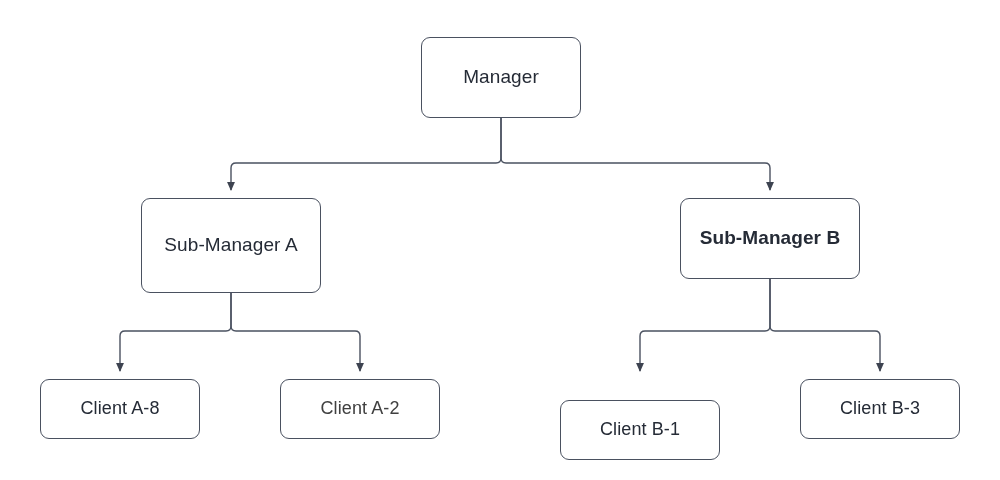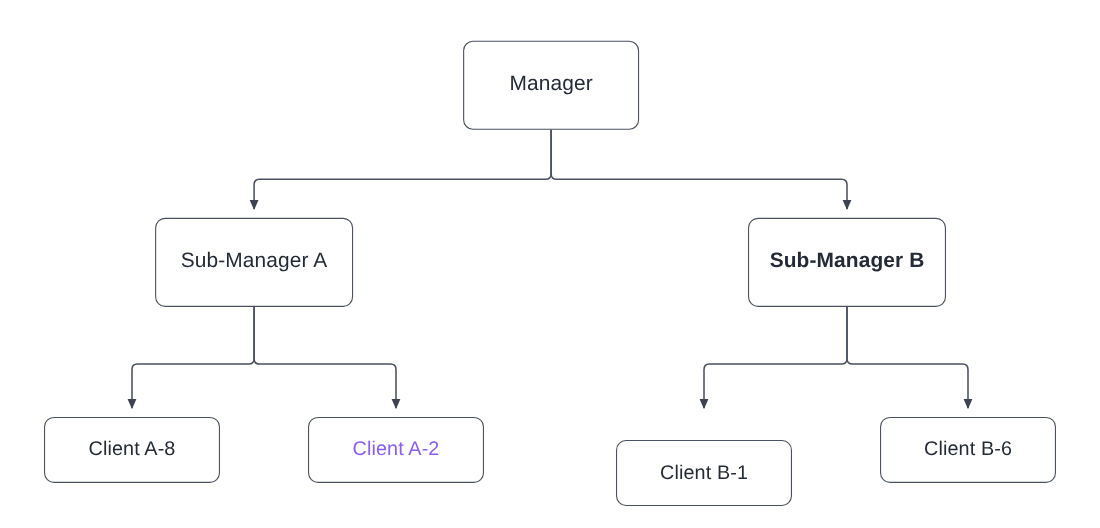--- a/index.html
+++ b/index.html
@@ -70,37 +70,37 @@
 
     <path d="M 770 279 L 770 326 Q 770 331 765 331 L 645 331 Q 640 331 640 336 L 640 371" fill="none" stroke="#4a5160" stroke-width="1.4" marker-end="url(#arrow)"></path>
 
     <path d="M 770 279 L 770 326 Q 770 331 775 331 L 875 331 Q 880 331 880 336 L 880 371" fill="none" stroke="#4a5160" stroke-width="1.4" marker-end="url(#arrow)"></path>
   </svg>
 
   <div class="node" id="node-manager" style="left: 421px; top: 37px; width: 160px; height: 81px; font-size: 19px; background: rgb(255, 255, 255); border-color: rgb(74, 81, 96); color: rgb(37, 43, 54);">
     <span class="node-label">Manager</span>
   </div>
 
-  <div class="node" id="node-sub_manager_a" style="left: 141px; top: 198px; width: 180px; height: 81px; font-size: 19px; background: rgb(255, 255, 255); border-color: rgb(74, 81, 96); color: rgb(37, 43, 54);">
+  <div class="node" id="node-sub_manager_a" style="left: 141px; top: 198px; width: 180px; height: 95px; font-size: 19px; background: rgb(255, 255, 255); border-color: rgb(74, 81, 96); color: rgb(37, 43, 54);">
     <span class="node-label">Sub-Manager A</span>
   </div>
 
   <div class="node" id="node-sub_manager_b" style="left: 680px; top: 198px; width: 180px; height: 81px; font-size: 19px; background: rgb(255, 255, 255); border-color: rgb(74, 81, 96); color: rgb(37, 43, 54); font-weight: bold;">
     <span class="node-label">Sub-Manager B</span>
   </div>
 
   <div class="node" id="node-client_a1" style="left: 40px; top: 379px; width: 160px; height: 60px; font-size: 18px; background: rgb(255, 255, 255); border-color: rgb(74, 81, 96); color: rgb(37, 43, 54);">
     <span class="node-label">Client A-8</span>
   </div>
 
-  <div class="node" id="node-client_a2" style="left: 280px; top: 379px; width: 160px; height: 60px; font-size: 18px; background: rgb(255, 255, 255); border-color: rgb(74, 81, 96); color: #8b5cf6;">
+  <div class="node" id="node-client_a2" style="left: 280px; top: 379px; width: 160px; height: 60px; font-size: 18px; background: rgb(255, 255, 255); border-color: rgb(74, 81, 96); color: #404040;">
     <span class="node-label">Client A-2</span>
   </div>
 
   <div class="node" id="node-client_b1" style="left: 560px; top: 400px; width: 160px; height: 60px; font-size: 18px; background: rgb(255, 255, 255); border-color: rgb(74, 81, 96); color: rgb(37, 43, 54);">
     <span class="node-label">Client B-1</span>
   </div>
 
   <div class="node" id="node-client_b2" style="left: 800px; top: 379px; width: 160px; height: 60px; font-size: 18px; background: rgb(255, 255, 255); border-color: rgb(74, 81, 96); color: rgb(37, 43, 54);">
-    <span class="node-label">Client B-6</span>
+    <span class="node-label">Client B-3</span>
   </div>
 
 </div>
 
 </body></html>

